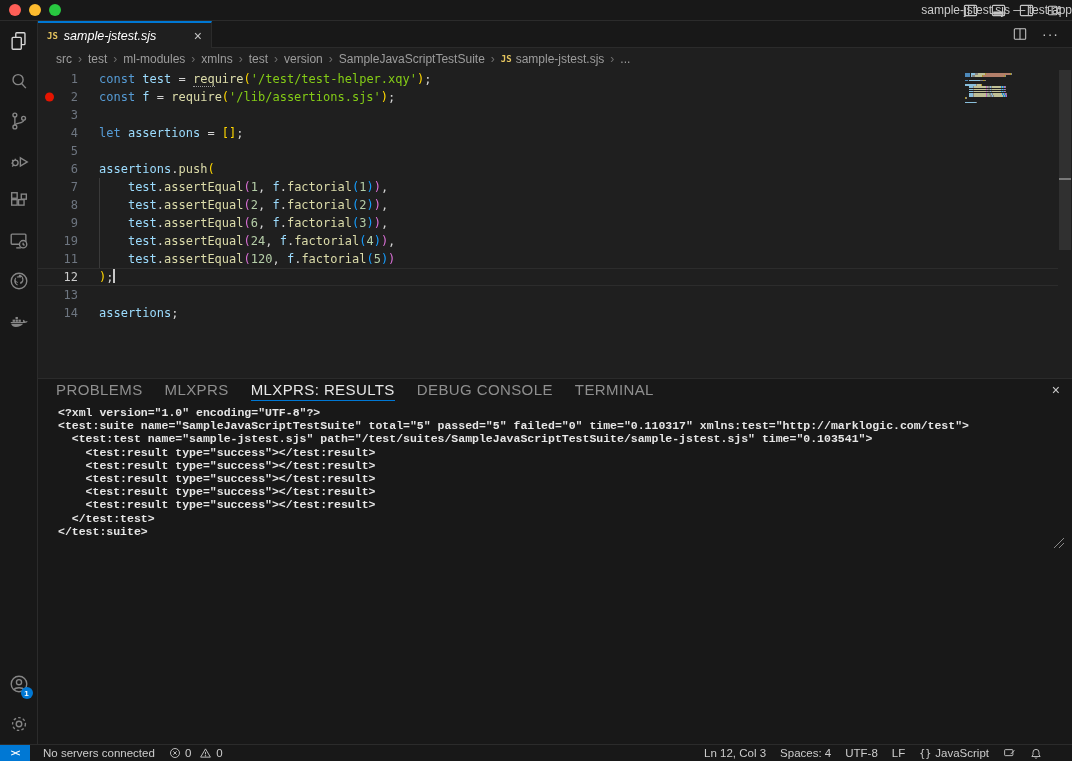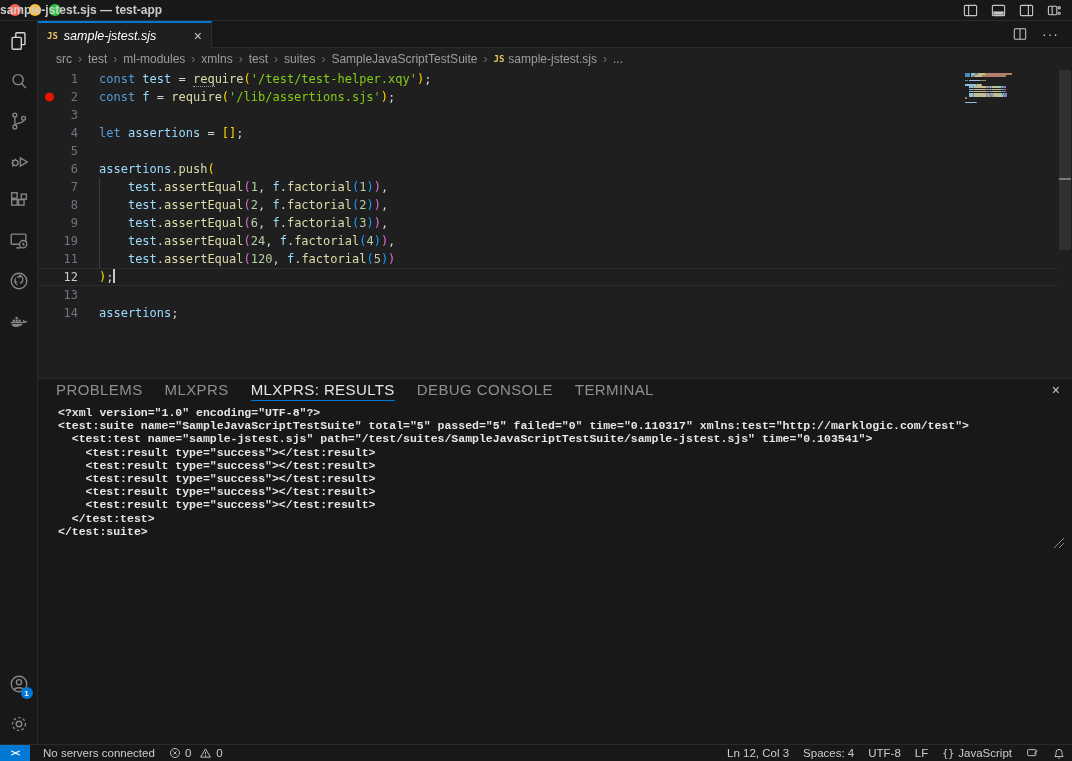--- a/index.html
+++ b/index.html
@@ -5,21 +5,21 @@
   *{margin:0;padding:0;box-sizing:border-box}
   html,body{width:1072px;height:761px;background:#1f1f1f;overflow:hidden;
     font-family:"Liberation Sans",sans-serif;position:relative;color:#ccc}
 
   
   .titlebar{position:absolute;top:0;left:0;width:1072px;height:21px;background:#181818;
     border-bottom:1px solid #2b2b2b;display:flex;align-items:center;z-index:30}
   .traffic{display:flex;gap:8px;margin-left:9px}
   .tl{width:12px;height:12px;border-radius:50%}
   .tl.red{background:#ff5f57}.tl.yellow{background:#febc2e}.tl.green{background:#28c840}
-  .title-text{position:absolute;left:0;right:0;text-align:left;font-size:12px;font-weight:bold;color:#cbcbcb;pointer-events:none}
+  .title-text{position:absolute;left:0;right:0;text-align:right;font-size:12px;font-weight:normal;color:#cbcbcb;pointer-events:none}
   .tb-actions{position:absolute;right:10px;top:0;height:21px;display:flex;gap:13px;align-items:center}
   .tb-ico{width:15px;height:15px;display:flex;align-items:center;justify-content:center}
 
   
   .activitybar{position:absolute;top:21px;left:0;width:38px;height:723px;background:#181818;
     border-right:1px solid #2b2b2b;display:flex;flex-direction:column;align-items:center;z-index:20}
   .ab-item{width:38px;height:40px;display:flex;align-items:center;justify-content:center;color:#868686;position:relative}
   .ab-item.first{color:#d7d7d7}
   .ab-item.push{margin-top:auto}
   .badge{position:absolute;right:5px;bottom:5px;min-width:12px;height:12px;border-radius:7px;background:#0078d4;
@@ -76,21 +76,21 @@
     font:bold 11.5px/13.2px "Liberation Mono",monospace;color:#e6e6e6;white-space:pre}
   .grip{position:absolute;right:7px;top:158px}
 
   
   .statusbar{position:absolute;left:0;bottom:0;width:1072px;height:17px;background:#181818;border-top:1px solid #2b2b2b;
     display:flex;align-items:center;font-size:11.5px;color:#cccccc;z-index:40}
   .remote{width:30px;height:17px;background:#0078d4;color:#fff;display:flex;align-items:center;justify-content:center;
     font-size:9px;font-weight:bold;letter-spacing:-1px}
   .sb-item{padding:0 7px;display:flex;align-items:center;gap:4px;height:17px}
   .sb-left{display:flex;align-items:center;margin-left:6px}
-  .sb-right{margin-left:auto;display:flex;align-items:center;padding-right:0}
+  .sb-right{margin-left:auto;display:flex;align-items:center;padding-right:23px}
   .sb-ico{display:flex;align-items:center}
   svg{display:block}
 </style>
 </head>
 <body>
 
 <div class="titlebar">
   <div class="traffic">
     <span class="tl red"></span>
     <span class="tl yellow"></span>
@@ -230,21 +230,21 @@
       <span class="bc-item">src</span>
       <span class="bc-sep">›</span>
       <span class="bc-item">test</span>
       <span class="bc-sep">›</span>
       <span class="bc-item">ml-modules</span>
       <span class="bc-sep">›</span>
       <span class="bc-item">xmlns</span>
       <span class="bc-sep">›</span>
       <span class="bc-item">test</span>
       <span class="bc-sep">›</span>
-      <span class="bc-item">suites</span>
+      <span class="bc-item">version</span>
       <span class="bc-sep">›</span>
       <span class="bc-item">SampleJavaScriptTestSuite</span>
       <span class="bc-sep">›</span>
       <span class="bc-file">
         <span class="js-badge">JS</span>
         <span>sample-jstest.sjs</span>
       </span>
       <span class="bc-sep">›</span>
       <span class="bc-item">...</span>
     </div>

